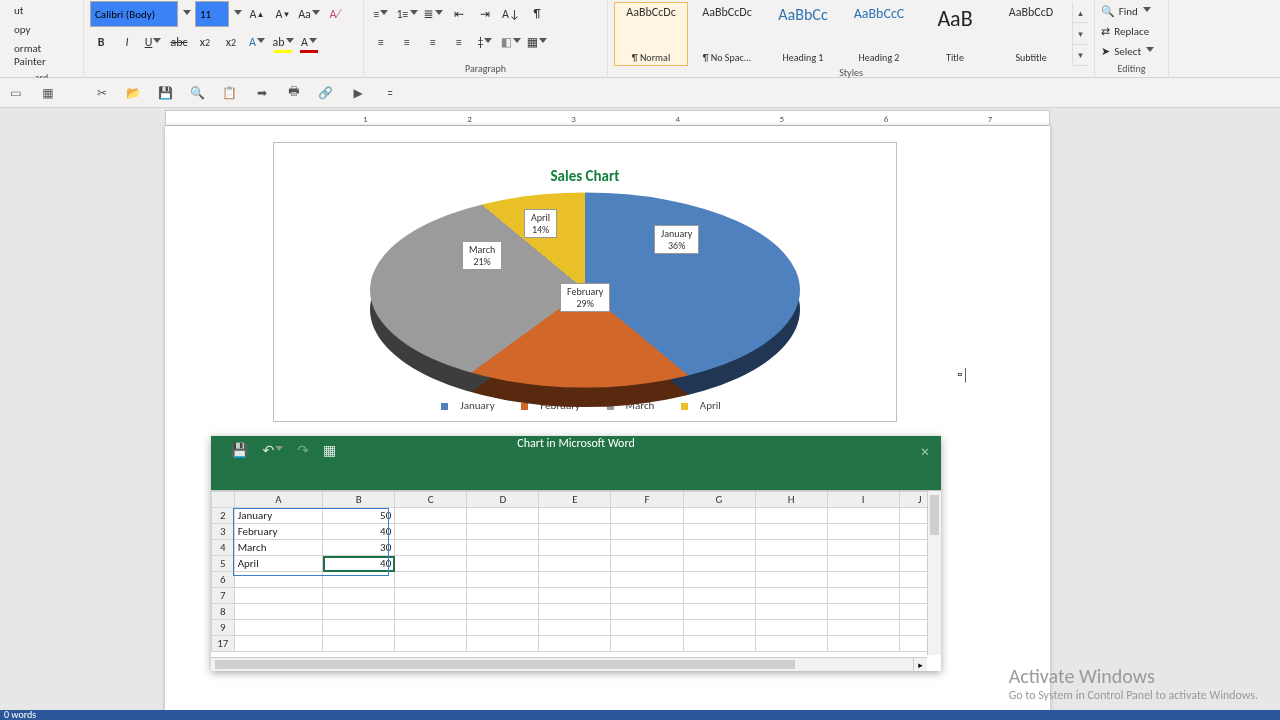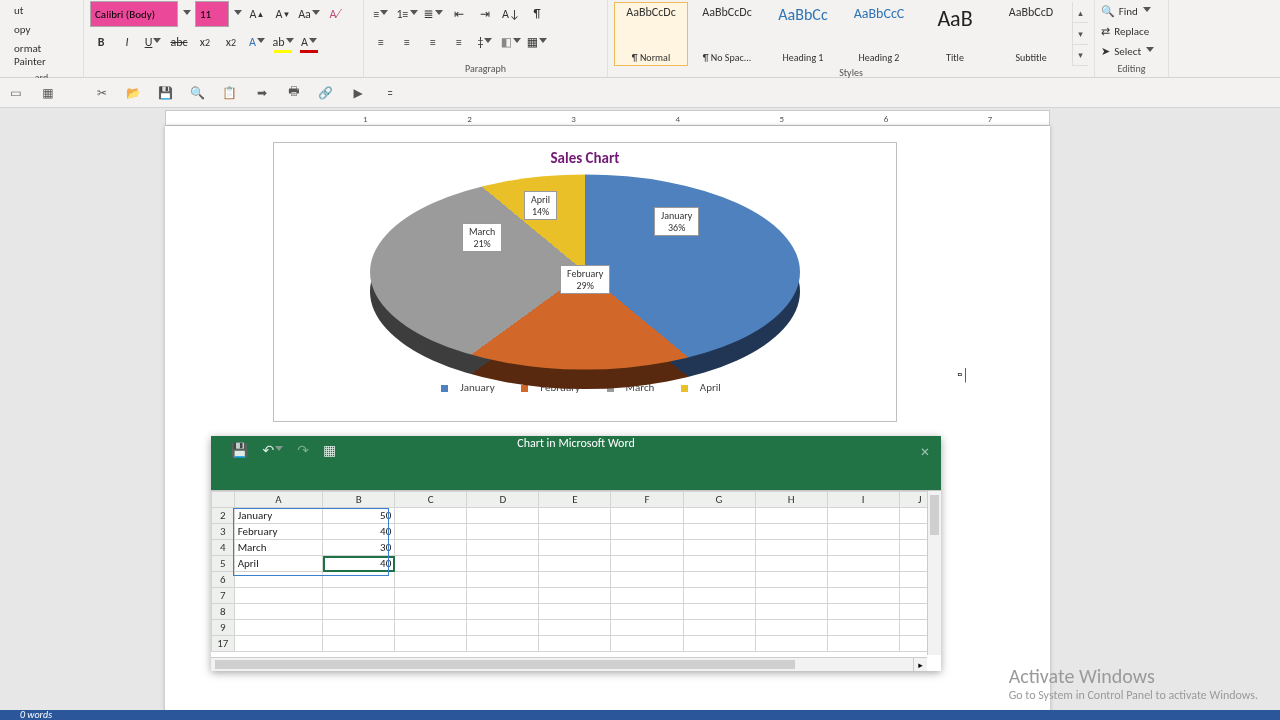--- a/index.html
+++ b/index.html
@@ -13,21 +13,21 @@
   }
   .group {
     border-right: 1px solid #e1e1e1; padding: 2px 6px 0 6px;
     display: flex; flex-direction: column; justify-content: space-between;
   }
   .group-rows { display: flex; flex-direction: column; gap: 4px; }
   .group-row { display: flex; align-items: center; gap: 4px; height: 24px; }
   .group-label { font-size: 10px; color: #555; text-align: center; padding-bottom: 2px; position: relative; }
   .rb-btn { width: 22px; height: 22px; display: flex; align-items: center; justify-content: center;
     font-size: 12px; color: #333; cursor: default; }
-  .rb-input { border: 1px solid #aaa; font-size: 11px; height: 26px; background: #ec4899; }
+  .rb-input { border: 1px solid #aaa; font-size: 11px; height: 26px; background: #3b82f6; }
   .font-name { width: 88px; padding: 0 4px; }
   .font-size { width: 34px; text-align: left; padding: 0 4px; }
   .dd { width: 9px; height: 9px; display:inline-block; }
   .dd::after { content:""; display:block; border-left:4px solid transparent; border-right:4px solid transparent; border-top:5px solid #555; margin-left:1px;}
   .color-bar { width: 18px; height: 3px; margin-top: -4px; }
 
   
   .clip-frag { width: 84px; font-size: 11px; color: #333; }
   .clip-frag div { padding: 1px 4px; }
 
@@ -68,21 +68,21 @@
   .doc-bg{
     position:absolute; left:165px; top:126px; width:885px; height:594px;
     background:#fff; box-shadow:0 0 4px rgba(0,0,0,.25);
   }
 
   
   .chart-frame{
     position:absolute; left:273px; top:142px; width:624px; height:280px;
     border:1px solid #bfbfbf; background:#fff;
   }
-  .chart-title{ text-align:center; font-size:15px; font-weight:600; color:#701a75; margin-top:6px;}
+  .chart-title{ text-align:center; font-size:15px; font-weight:600; color:#15803d; margin-top:24px;}
   .pie-wrap{ position:relative; width:100%; height:210px; }
   .pie-shadow{
     position:absolute; left:50%; top:50%; transform:translate(-50%,-40%);
     width:430px; height:195px; border-radius:50%;
     background: conic-gradient(#3a6398 0deg 129.6deg, #a24a1b 129.6deg 234deg, #6e6e6e 234deg 309.6deg, #b58a14 309.6deg 360deg);
     filter: brightness(.55);
   }
   .pie{
     position:absolute; left:50%; top:50%; transform:translate(-50%,-50%);
     width:430px; height:195px; border-radius:50%;
@@ -134,21 +134,21 @@
 
   
   .watermark{
     position:absolute; right:22px; bottom:18px; text-align:left; color:#9a9a9a;
   }
   .watermark .t1{ font-size:20px; }
   .watermark .t2{ font-size:12px; max-width:300px;}
 
   
   .status{ position:absolute; left:0; right:0; bottom:0; height:10px; background:#2b579a;}
-  .status .words{ position:absolute; left:20px; bottom:-1px; font-size:10px; color:#fff;font-style:italic;}
+  .status .words{ position:absolute; left:4px; bottom:-1px; font-size:10px; color:#fff;}
 </style>
 </head>
 <body>
 
 <div class="ribbon">
 
   <div class="group clip-frag">
     <div class="group-rows">
       <div>ut</div>
       <div>opy</div>

